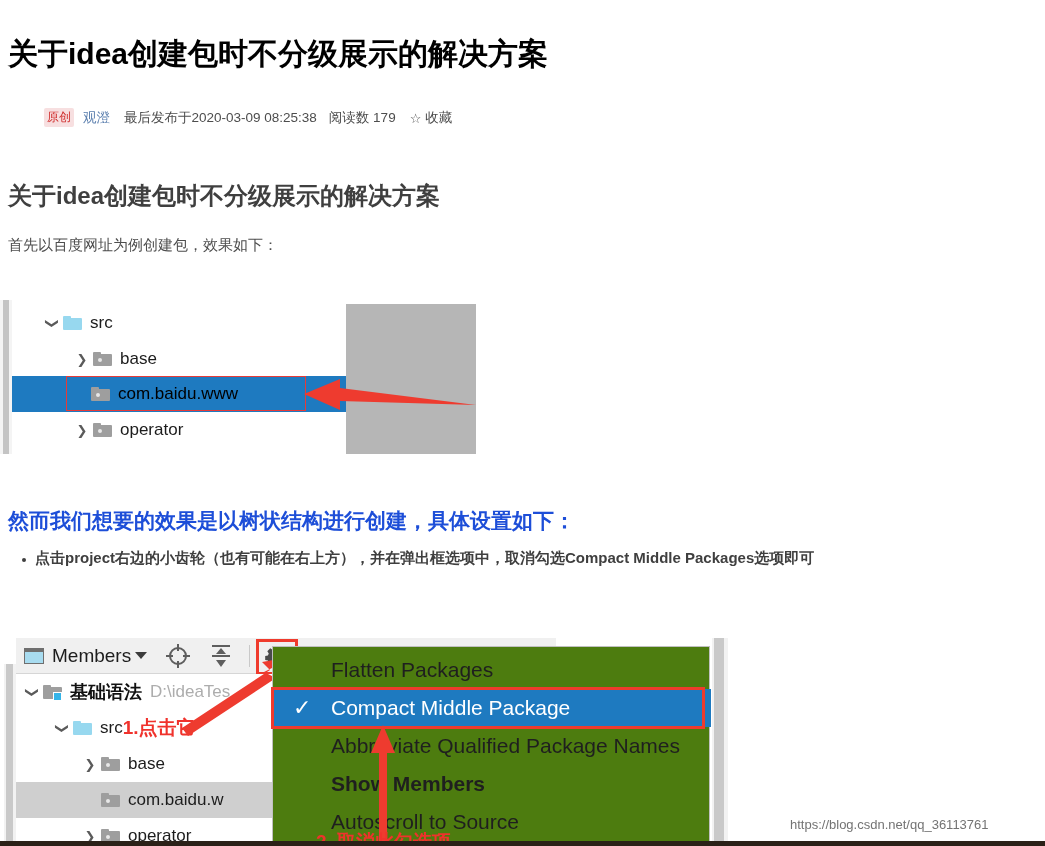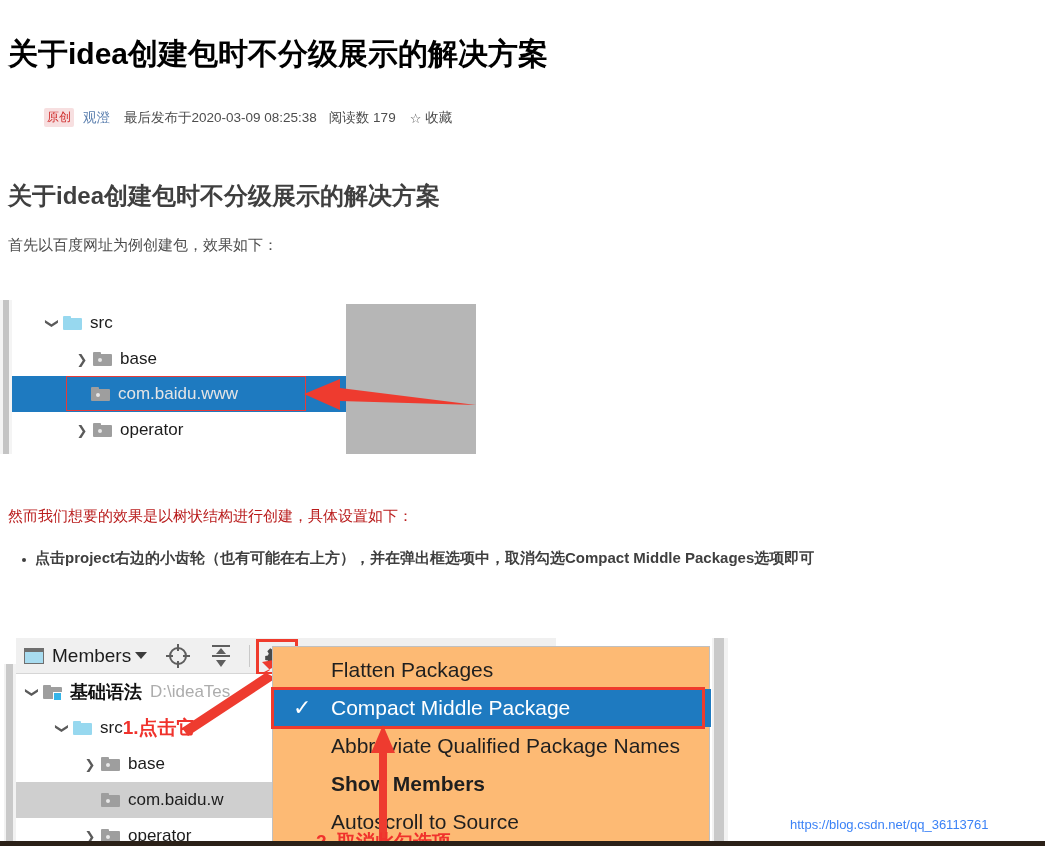--- a/index.html
+++ b/index.html
@@ -40,21 +40,21 @@
     position: absolute; left: 8px; top: 180px;
     font-size: 24px; font-weight: bold; color: #3f3f3f;
     white-space: nowrap;
   }
   .para1 {
     position: absolute; left: 8px; top: 236px;
     font-size: 15px; color: #4d4d4d; white-space: nowrap;
   }
   .para2 {
     position: absolute; left: 8px; top: 507px;
-    font-size: 15px; color: #b91c1c; white-space: nowrap;
+    font-size: 21px; color: #1d4ed8; white-space: nowrap; font-weight: bold;
   }
   .bullet-line {
     position: absolute; left: 22px; top: 549px;
     font-size: 15px; font-weight: bold; color: #3f3f3f;
     white-space: nowrap; display:flex; align-items:flex-start;
   }
   .bullet-dot {
     width: 4px; height: 4px; border-radius: 50%;
     background: #3f3f3f; margin: 9px 9px 0 0; flex: none;
   }
@@ -80,21 +80,21 @@
   
   #shot1 { left: 0px; top: 300px; width: 476px; height: 154px; }
   #shot1 .scroll-track { position:absolute; left:0; top:0; width:12px; height:154px; background:#f4f4f4;}
   #shot1 .scroll-thumb { position:absolute; left:3px; top:0px; width:6px; height:154px; background:#c4c4c4;}
   #shot1 .gray-panel { position:absolute; left:346px; top:4px; width:130px; height:150px; background:#b6b6b6;}
   #shot1 .r { position:absolute; left:12px; height:36px; display:flex; align-items:center; }
   #shot1 .r0 { top: 5px;  }
   #shot1 .r1 { top: 41px; }
   #shot1 .r2 { top: 76px; width:334px; background:#1e7ac0; left:12px; }
   #shot1 .r3 { top: 112px; }
-  #shot1 .r2 .node-label { color:#e5e5e5; }
+  #shot1 .r2 .node-label { color:#000000; }
   #shot1 .sel-outline {
     position:absolute; left:66px; top:76px; width:240px; height:35px;
     border:1.5px solid #e63b38; pointer-events:none;
   }
   .indent1 { margin-left: 30px; }
   .indent2 { margin-left: 60px; }
   .indent3 { margin-left: 78px; }
 
   
   #shot2 { left: 0px; top: 638px; width: 730px; height: 208px; background:#fff; }
@@ -125,21 +125,21 @@
   #shot2 .tr2 { top:72px; }
   #shot2 .tr3 { top:108px; width:540px; background:#cfcfcf;}
   #shot2 .tr4 { top:144px; }
   #shot2 .proj-name { font-size:18px; font-weight:bold; color:#111; margin-right:8px;}
   #shot2 .proj-path { font-size:17px; color:#adadad; }
   .red-anno { color:#f0322c; font-size:19px; font-weight:bold; font-family:"Liberation Sans",sans-serif; }
 
   
   #shot2 .menu {
     position:absolute; left:272px; top:8px; width:438px; height:200px;
-    background:#fdba74; border:1px solid #c0c0c0;
+    background:#4d7c0f; border:1px solid #c0c0c0;
   }
   #shot2 .menu-item {
     position:absolute; left:0; width:438px; height:38px;
     display:flex; align-items:center; font-size:21px; color:#1f1f1f;
     padding-left:58px; white-space:nowrap;
   }
   #shot2 .mi0 { top:4px; }
   #shot2 .mi1 { top:42px; background:#1e7ac0; color:#fff; }
   #shot2 .mi2 { top:80px; }
   #shot2 .mi3 { top:118px;font-weight:bold; }
@@ -147,21 +147,21 @@
   #shot2 .mi1 .check { position:absolute; left:20px; top:6px; font-size:22px; color:#fff; }
   #shot2 .menu-hl-box {
     position:absolute; left:-2px; top:40px; width:434px; height:42px;
     border:3px solid #ef3b2d; pointer-events:none;
   }
   #shot2 .right-scroll { position:absolute; left:712px; top:0px; width:16px; height:208px; background:#f2f2f2;}
   #shot2 .right-thumb { position:absolute; left:714px; top:0px; width:10px; height:208px; background:#c9c9c9;}
 
   .watermark {
     position:absolute; left:790px; top:817px;
-    font-size:13px; color:#3b82f6; white-space:nowrap;
+    font-size:13px; color:#737373; white-space:nowrap;
   }
   .bottom-strip { position:absolute; left:0; top:841px; width:1045px; height:5px; background:#2b2118;}
   .bottom-red {
     position:absolute; left:316px; top:829px;
     font-size:19px; font-weight:bold; color:#f0322c; white-space:nowrap;
     overflow:hidden; height:14px;
   }
   .arrow-svg { position:absolute; pointer-events:none; }
 </style>
 </head>

